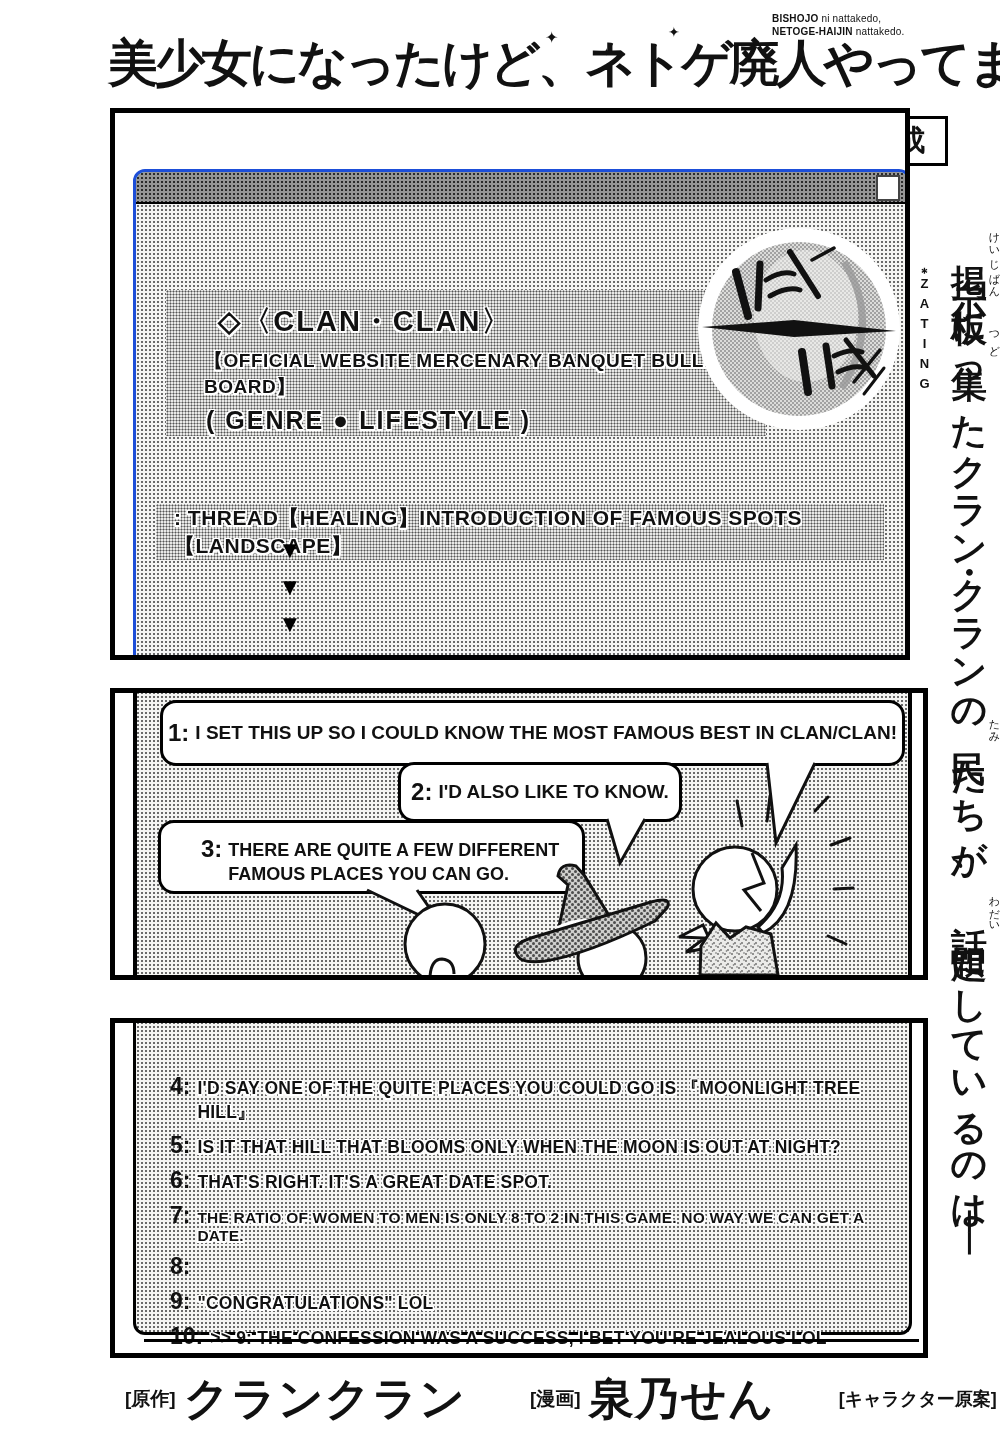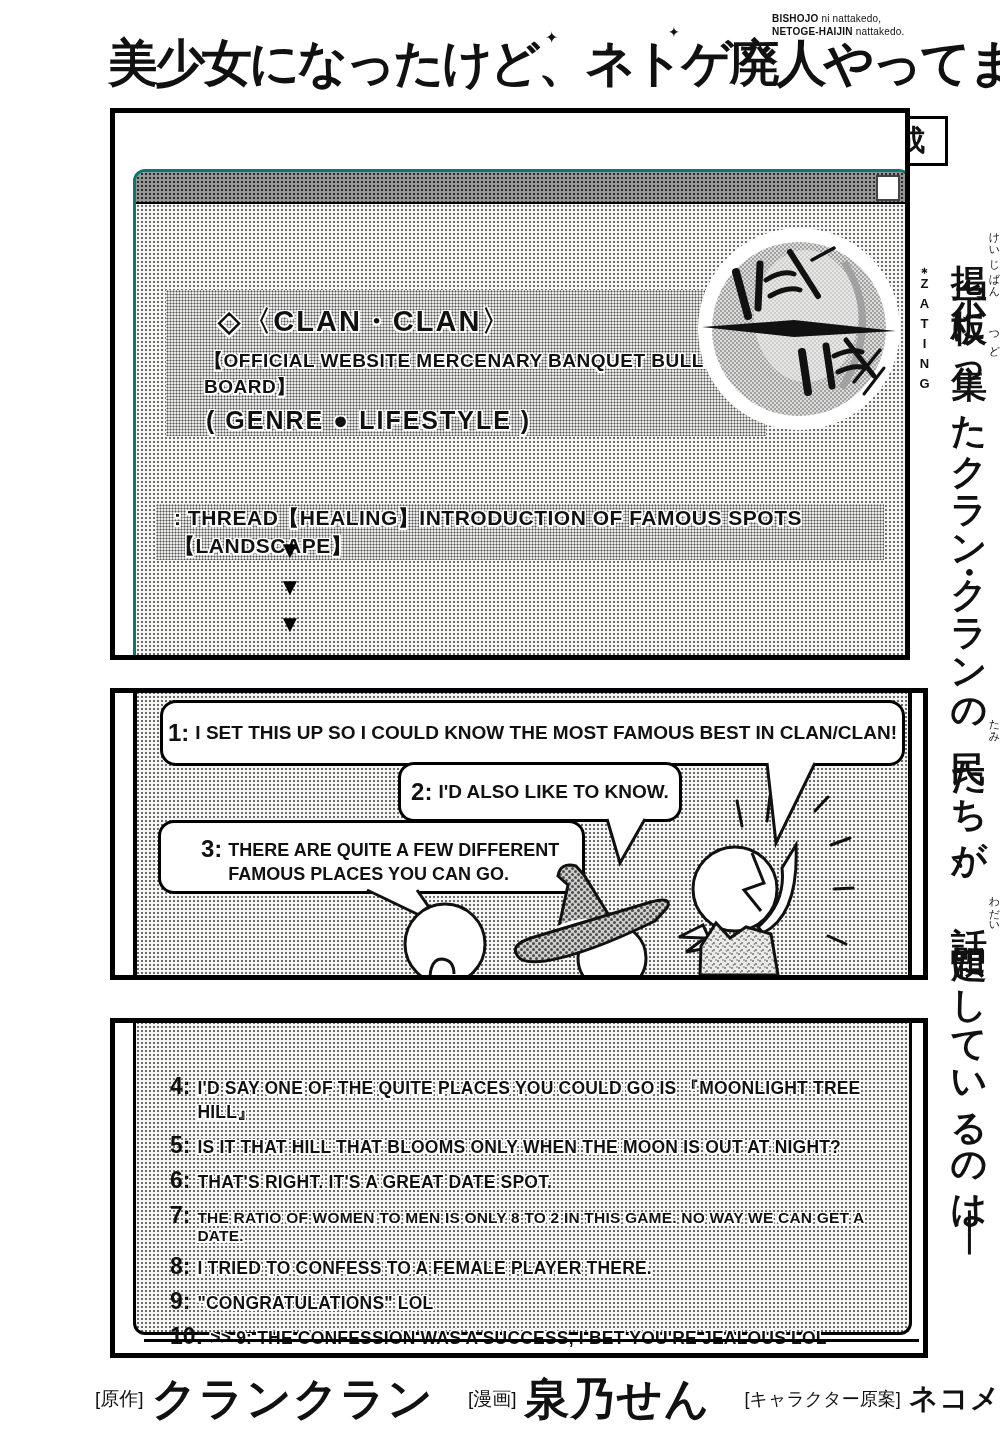--- a/index.html
+++ b/index.html
@@ -41,21 +41,21 @@
     letter-spacing:6px;}
 
   
   .panel{position:absolute;border:5px solid #000;background:#fff;overflow:hidden;}
   .panel1{left:110px;top:108px;width:790px;height:542px;}
   .panel2{left:110px;top:688px;width:808px;height:282px;}
   .panel3{left:110px;top:1018px;width:808px;height:330px;}
 
   
   .bwindow{position:absolute;left:18px;top:56px;right:-6px;bottom:-6px;
-    border:3px solid #0f766e;border-radius:12px 12px 0 0;overflow:hidden;background:#7dd3fc;}
+    border:3px solid #1d4ed8;border-radius:12px 12px 0 0;overflow:hidden;background:#7dd3fc;}
   .titlebar{position:relative;height:30px;border-bottom:2px solid #000;}
   .tb-btn{position:absolute;right:8px;top:3px;width:20px;height:22px;background:#fff;
     border:2px solid #444;}
   .bcontent{position:absolute;left:0;right:0;top:32px;bottom:0;}
   .site-header{position:absolute;left:30px;top:86px;width:600px;height:136px;
     padding:10px 0 0 0;}
   .sh-line1{margin:2px 0 6px 52px;font-size:29px;letter-spacing:2px;}
   .sh-line2{margin:0 0 6px 38px;font-size:19px;letter-spacing:.5px;}
   .sh-line3{margin:0 0 0 40px;font-size:25px;letter-spacing:2px;}
   .logo{position:absolute;left:558px;top:20px;width:210px;height:210px;}
@@ -96,21 +96,21 @@
   
   .zating{position:absolute;left:915px;top:258px;writing-mode:vertical-rl;
     text-orientation:upright;font-size:13px;font-weight:700;letter-spacing:5px;}
   .side-text{position:absolute;right:0px;top:225px;height:1110px;writing-mode:vertical-rl;
     font-family:"DejaVu Serif",serif;font-size:36px;font-weight:600;line-height:1.25;}
   .side-text rt{font-size:11px;font-weight:400;letter-spacing:1px;}
 
   
   .credits{position:absolute;left:95px;top:1368px;right:25px;height:62px;display:flex;
     align-items:center;gap:8px;white-space:nowrap;}
-  .credit-label{font-size:19px;font-weight:400;}
+  .credit-label{font-size:19px;font-weight:700;margin-left:30px;}
   .credit-name{font-family:"DejaVu Serif",serif;font-weight:700;}
   .cn-big{font-size:45px;letter-spacing:1px;margin-right:26px;}
   .cn-small{font-size:29px;letter-spacing:1px;}
   .cl-last{font-size:18px;}
 </style>
 </head>
 <body>
 
 <div class="page">
 
@@ -272,21 +272,20 @@
         <div class="post">
           <span class="pnum">6:</span>
           <span class="ptext halo">THAT'S RIGHT. IT'S A GREAT DATE SPOT.</span>
         </div>
         <div class="post small">
           <span class="pnum">7:</span>
           <span class="ptext halo">THE RATIO OF WOMEN TO MEN IS ONLY 8 TO 2 IN THIS GAME. NO WAY WE CAN GET A DATE.</span>
         </div>
         <div class="post">
           <span class="pnum">8:</span>
-          <span class="ptext halo">I TRIED TO CONFESS TO A FEMALE PLAYER THERE.</span>
         </div>
         <div class="post">
           <span class="pnum">9:</span>
           <span class="ptext halo">"CONGRATULATIONS" LOL</span>
         </div>
         <div class="post">
           <span class="pnum">10:</span>
           <span class="ptext halo">&gt;&gt; 9: THE CONFESSION WAS A SUCCESS, I BET YOU'RE JEALOUS LOL</span>
         </div>
       </div>

